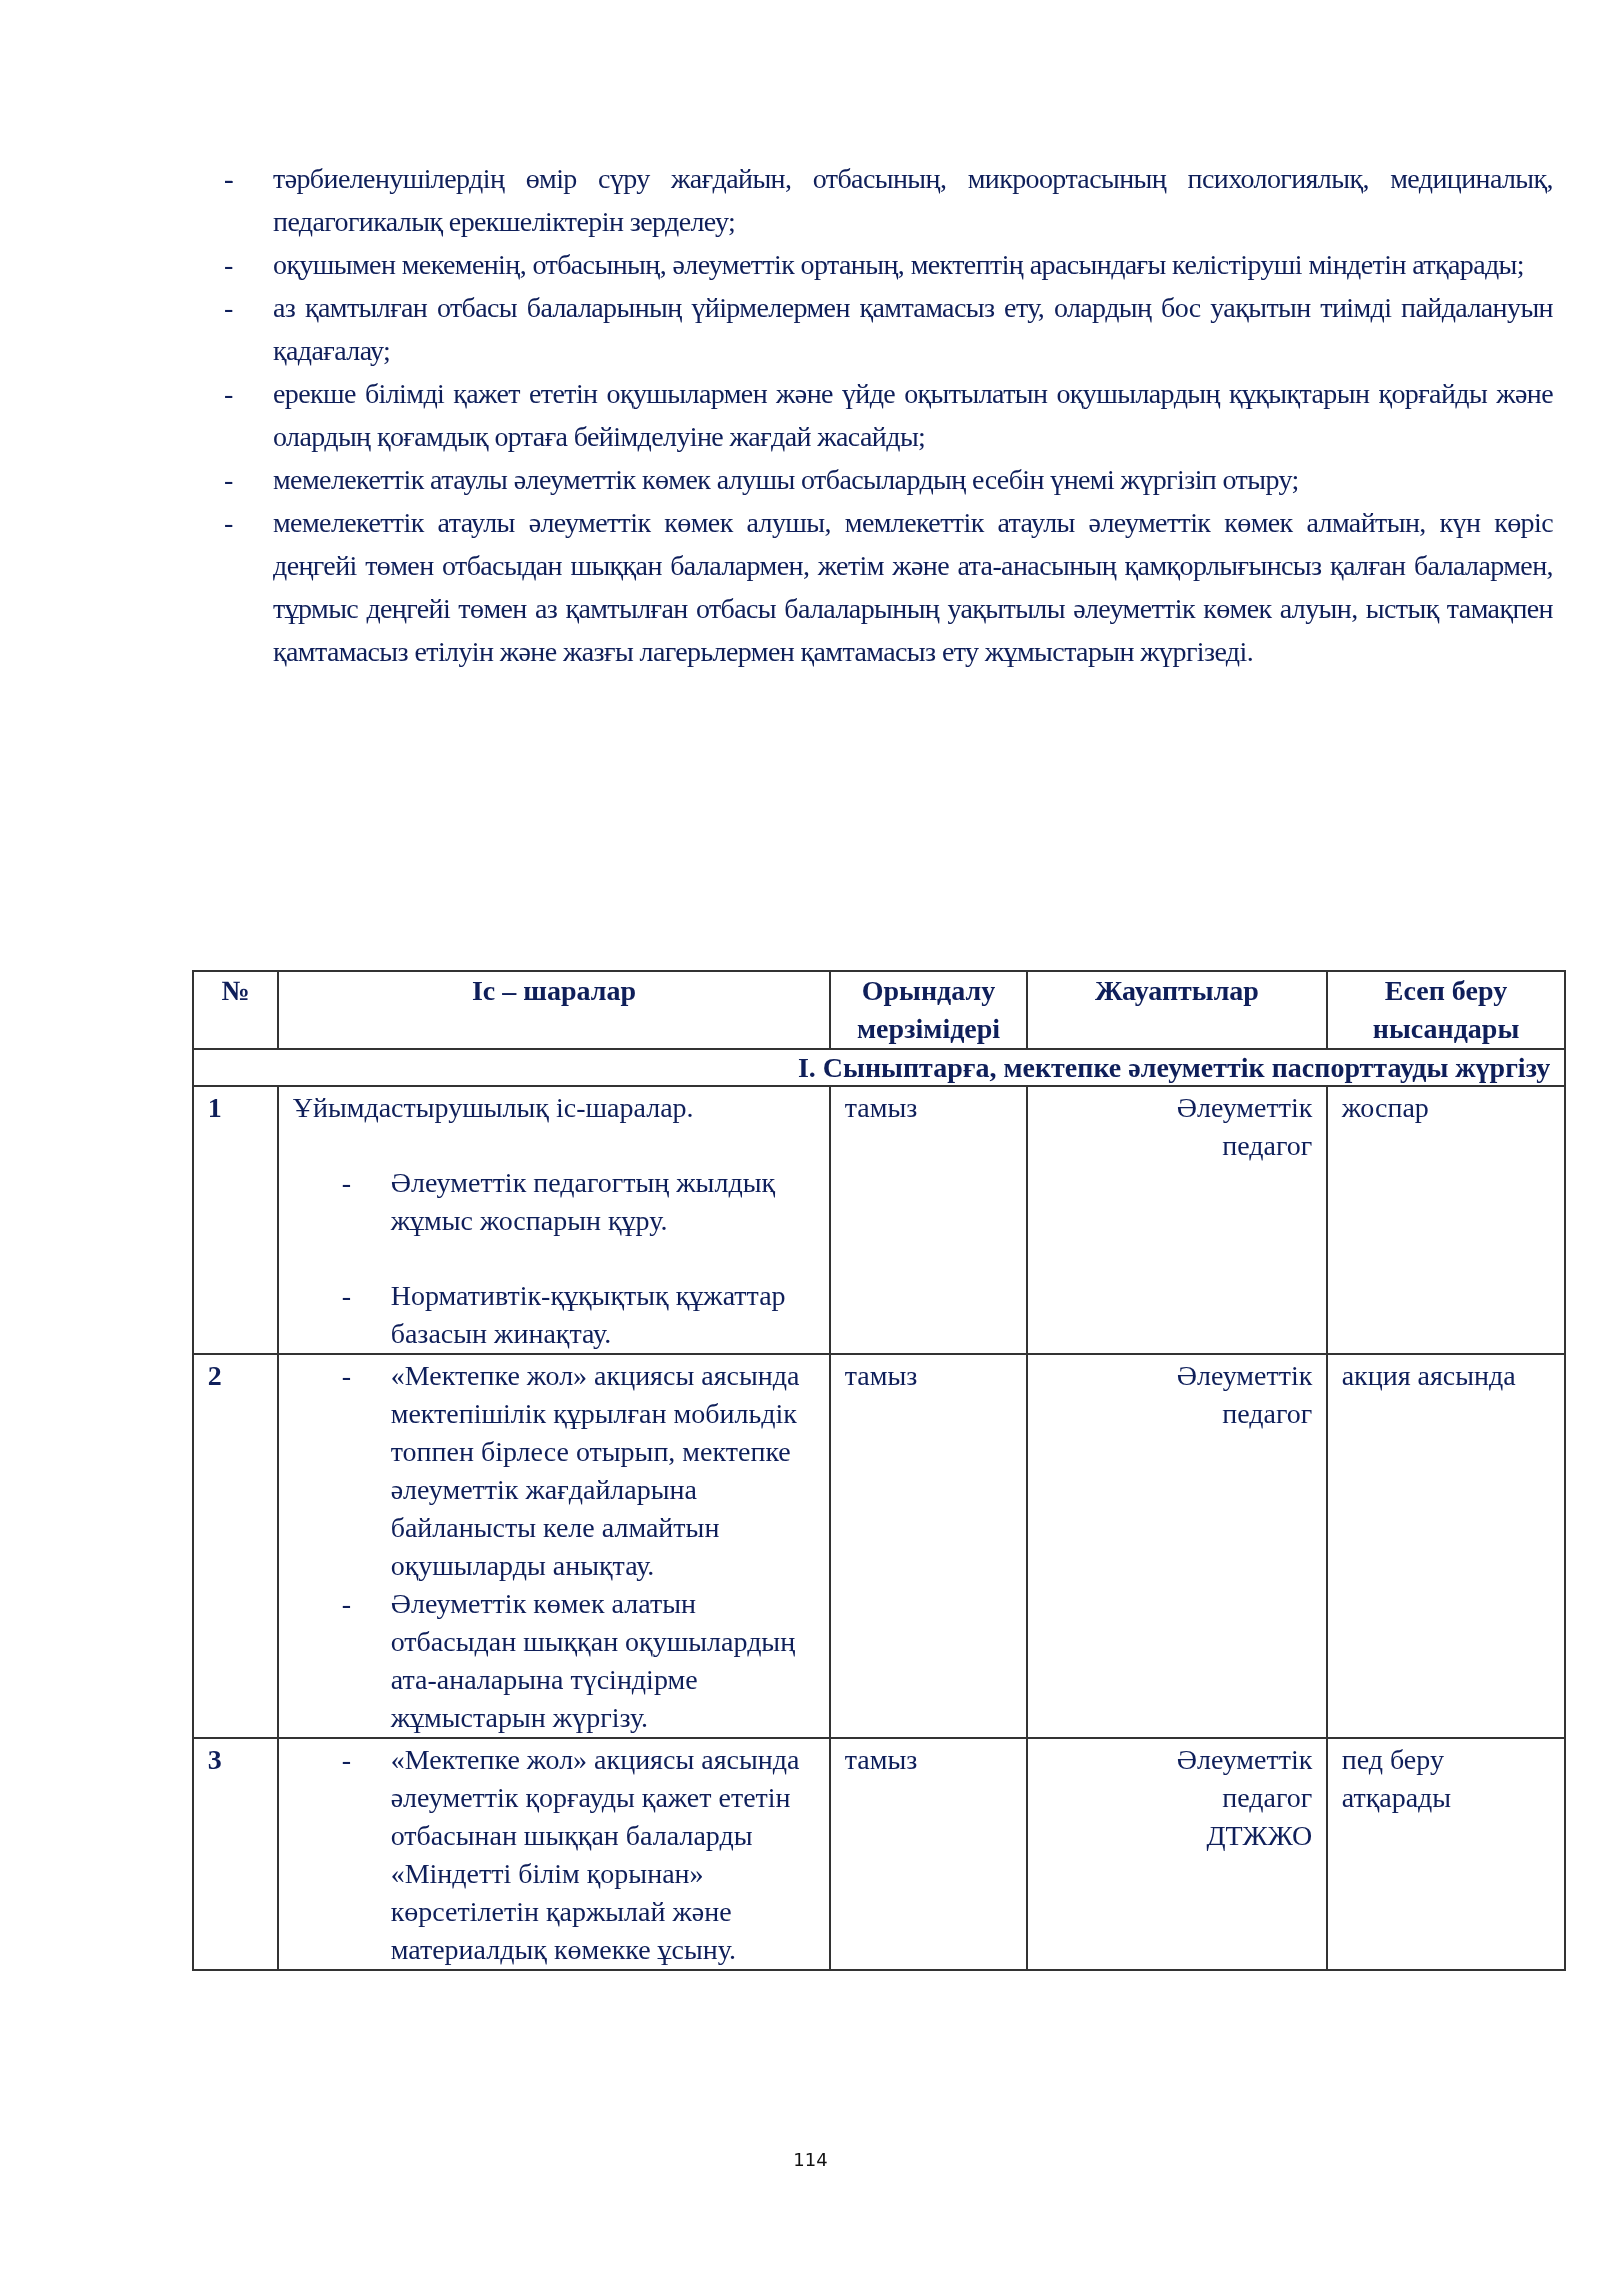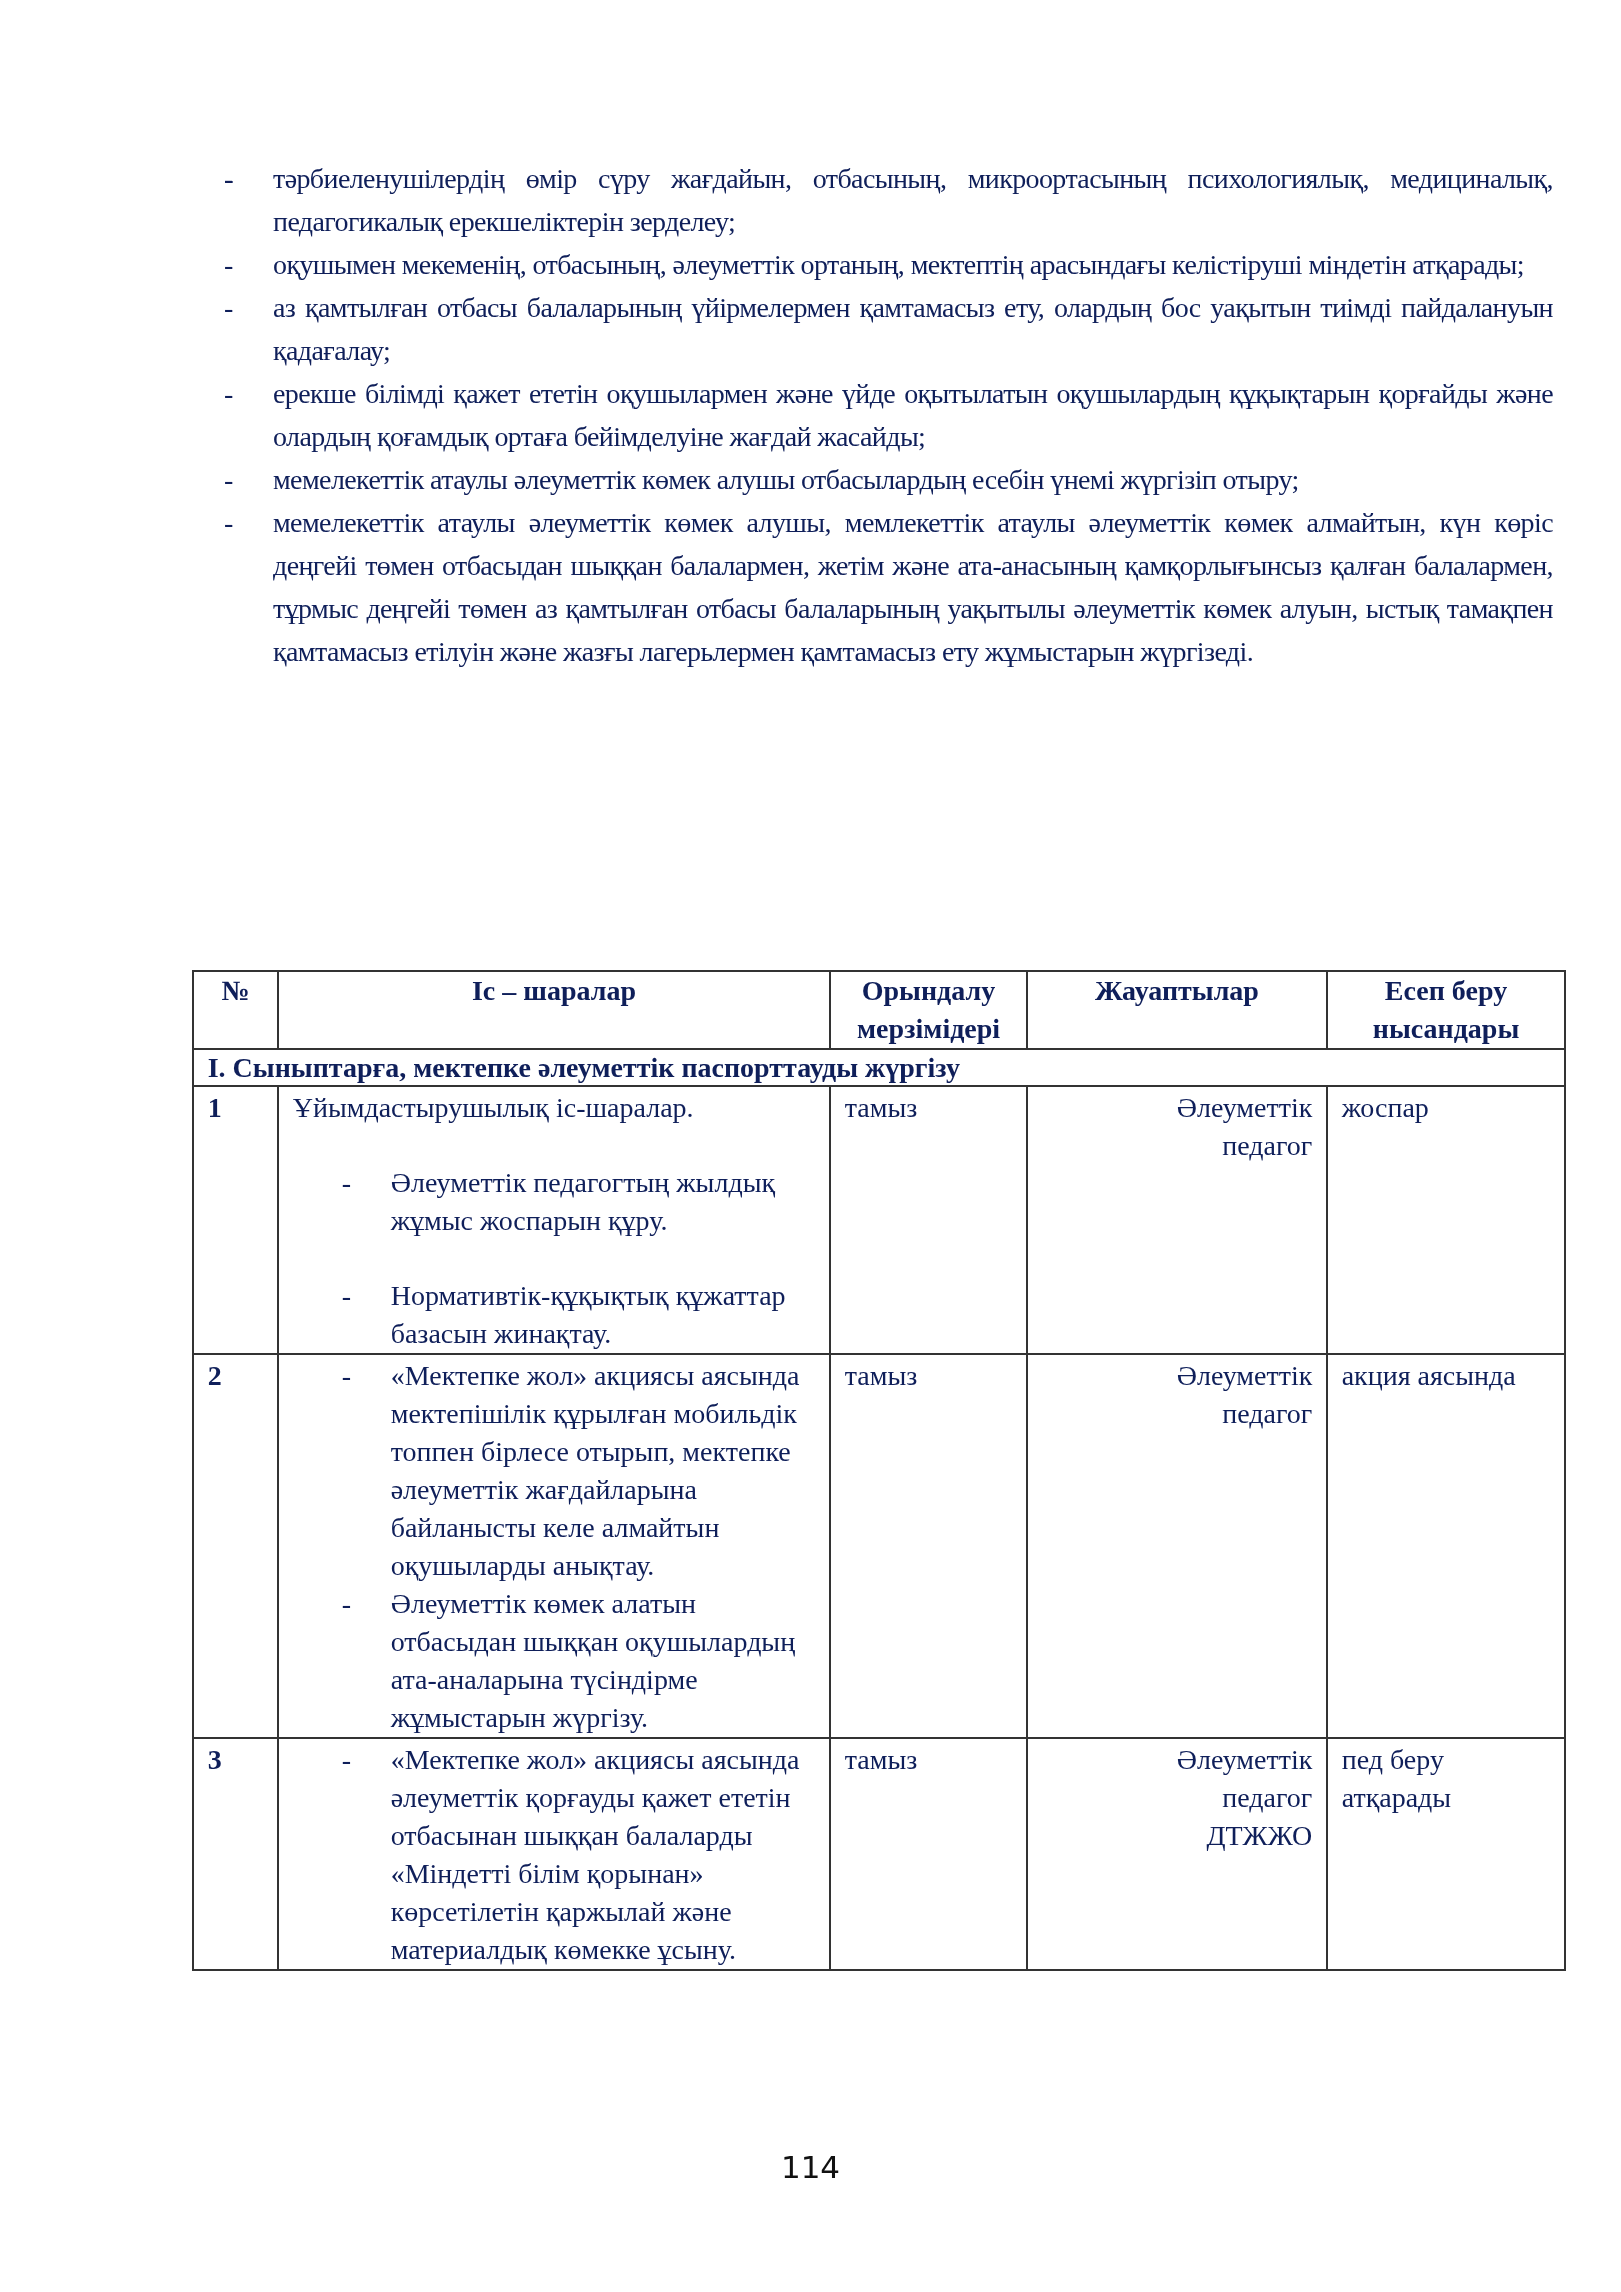--- a/index.html
+++ b/index.html
@@ -8,30 +8,30 @@
   .bullets { position: absolute; left: 218px; top: 157px; width: 1335px; margin: 0; padding: 0; list-style: none; }
   .bullets li { position: relative; padding-left: 55px; font-size: 28px; line-height: 43px;
                 text-align: justify; letter-spacing: -0.6px; }
   .bullets li .dash { position: absolute; left: 5.9px; top: 0; }
   .doc-table { position: absolute; left: 192px; top: 970px; border-collapse: collapse; width: 1372px;
                table-layout: fixed; }
   .doc-table td, .doc-table th { border: 2px solid #333; vertical-align: top; padding: 2px 13.7px 0 13.7px;
                                  font-size: 28px; line-height: 38px; color: #0f1f5a; }
   .doc-table th { font-weight: bold; height: 73px; padding-top: 0; }
   .doc-table th.no { text-align: center; }
-  .section-row td { text-align: left; font-weight: bold; height: 35px; line-height: 35px; padding-top: 0;
+  .section-row td { text-align: right; font-weight: bold; height: 35px; line-height: 35px; padding-top: 0;
                     border-right-width: 2.9px; margin-left: 27px; }
   .num { font-weight: bold; }
   .center { text-align: right; }
   .sublist { margin: 0; padding: 0; list-style: none; }
   .sublist li { position: relative; padding-left: 98px; }
   .sublist li .dash { position: absolute; left: 49px; top: 0; }
   .gap { height: 37px; }
   .page-number { position: absolute; top: 2149px; left: 0; width: 1621px; text-align: center;
-                 font-family: "DejaVu Sans", "Liberation Sans", sans-serif; font-size: 31px; color: #111; }
+                 font-family: "DejaVu Sans", "Liberation Sans", sans-serif; font-size: 18px; color: #111; }
 </style>
 </head>
 <body>
 
 <ul class="bullets">
   <li><span class="dash">-</span></li>
   <li><span class="dash">-</span></li>
   <li><span class="dash">-</span><span>тәрбиеленушілердің өмір сүру жағдайын, отбасының, микроортасының психологиялық, медициналық, педагогикалық ерекшеліктерін зерделеу;</span></li>
   <li><span class="dash">-</span><span>оқушымен мекеменің, отбасының, әлеуметтік ортаның, мектептің арасындағы келістіруші міндетін атқарады;</span></li>
   <li><span class="dash">-</span><span>аз қамтылған отбасы балаларының үйірмелермен қамтамасыз ету, олардың бос уақытын тиімді пайдалануын қадағалау;</span></li>

